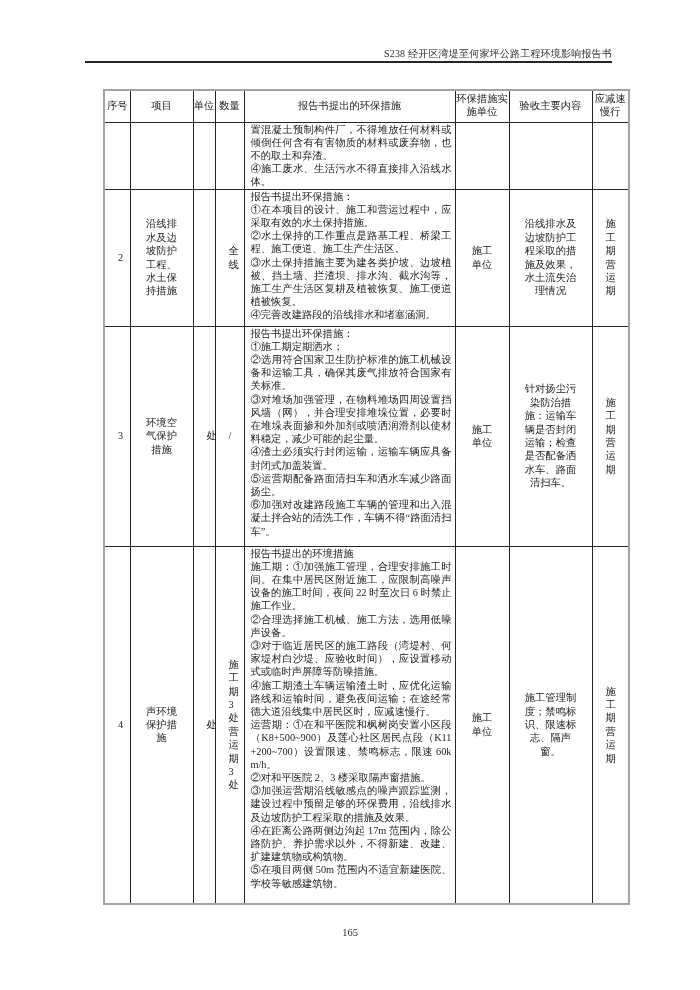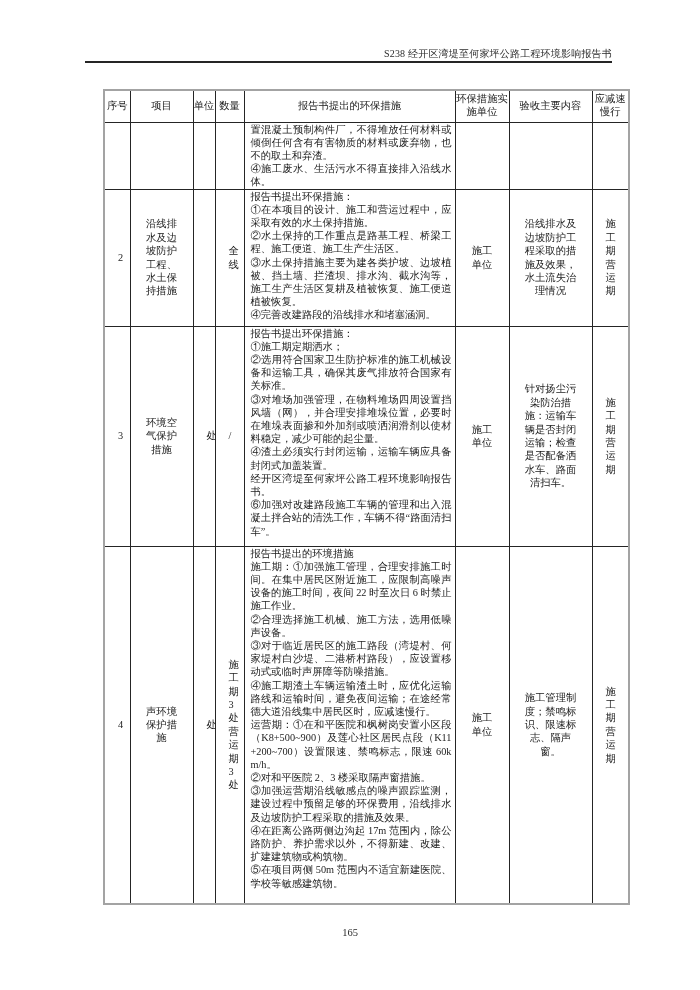--- a/index.html
+++ b/index.html
@@ -133,37 +133,37 @@
         <td class="center">3</td>
         <td class="center">环境空气保护措施</td>
         <td class="center">处</td>
         <td class="center">/</td>
         <td class="measures">
           <div class="m-title">报告书提出环保措施：</div>
           <div class="m-para">①施工期定期洒水；</div>
           <div class="m-para">②选用符合国家卫生防护标准的施工机械设备和运输工具，确保其废气排放符合国家有关标准。</div>
           <div class="m-para">③对堆场加强管理，在物料堆场四周设置挡风墙（网），并合理安排堆垛位置，必要时在堆垛表面掺和外加剂或喷洒润滑剂以使材料稳定，减少可能的起尘量。</div>
           <div class="m-para">④渣土必须实行封闭运输，运输车辆应具备封闭式加盖装置。</div>
-          <div class="m-para">经开区湾堤至何家坪公路工程环境影响报告书。</div>
+          <div class="m-para">⑤运营期配备路面清扫车和洒水车减少路面扬尘。</div>
           <div class="m-para">⑥加强对改建路段施工车辆的管理和出入混凝土拌合站的清洗工作，车辆不得“路面清扫车”。</div>
         </td>
         <td class="center">施工单位</td>
         <td class="center">针对扬尘污染防治措施：运输车辆是否封闭运输；检查是否配备洒水车、路面清扫车。</td>
         <td class="center">施工期营运期</td>
       </tr>
       <tr style="height: 358px;">
         <td class="center">4</td>
         <td class="center">声环境保护措施</td>
         <td class="center">处</td>
         <td class="center">施工期3处 营运期3处</td>
         <td class="measures">
           <div class="m-title">报告书提出的环境措施</div>
           <div class="m-para">施工期：①加强施工管理，合理安排施工时间。在集中居民区附近施工，应限制高噪声设备的施工时间，夜间 22 时至次日 6 时禁止施工作业。</div>
           <div class="m-para">②合理选择施工机械、施工方法，选用低噪声设备。</div>
-          <div class="m-para">③对于临近居民区的施工路段（湾堤村、何家堤村白沙堤、二港桥村路段），应设置移动式或临时声屏障等防噪措施。</div>
+          <div class="m-para">③对于临近居民区的施工路段（湾堤村、何家堤村白沙堤、应验收时间），应设置移动式或临时声屏障等防噪措施。</div>
           <div class="m-para">④施工期渣土车辆运输渣土时，应优化运输路线和运输时间，避免夜间运输；在途经常德大道沿线集中居民区时，应减速慢行。</div>
           <div class="m-para">运营期：①在和平医院和枫树岗安置小区段（K8+500~900）及莲心社区居民点段（K11+200~700）设置限速、禁鸣标志，限速 60km/h。</div>
           <div class="m-para">②对和平医院 2、3 楼采取隔声窗措施。</div>
           <div class="m-para">③加强运营期沿线敏感点的噪声跟踪监测，建设过程中预留足够的环保费用，沿线排水及边坡防护工程采取的措施及效果。</div>
           <div class="m-para">④在距离公路两侧边沟起 17m 范围内，除公路防护、养护需求以外，不得新建、改建、扩建建筑物或构筑物。</div>
           <div class="m-para">⑤在项目两侧 50m 范围内不适宜新建医院、学校等敏感建筑物。</div>
         </td>
         <td class="center">施工单位</td>
         <td class="center">施工管理制度；禁鸣标识、限速标志、隔声窗。</td>
         <td class="center">施工期营运期</td>

